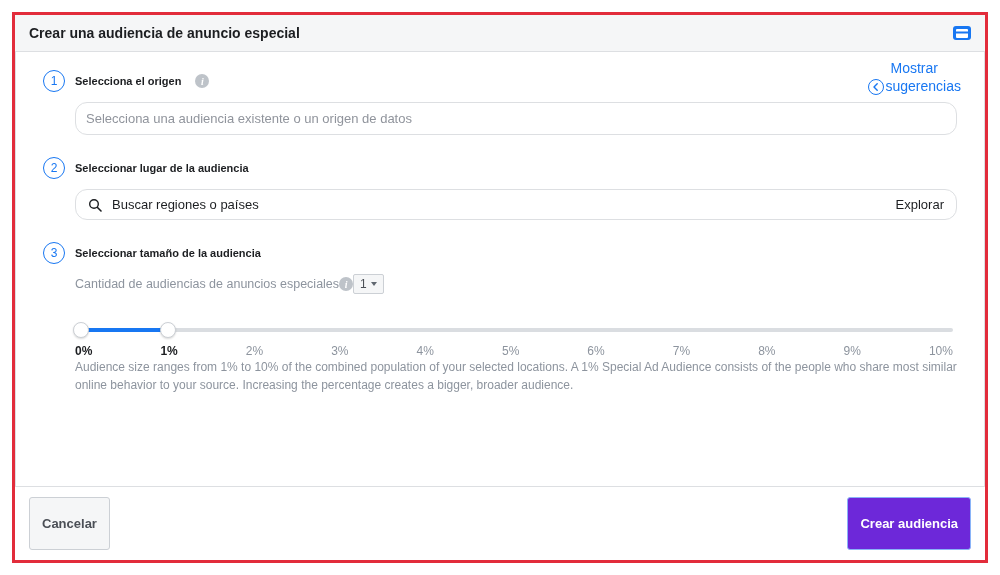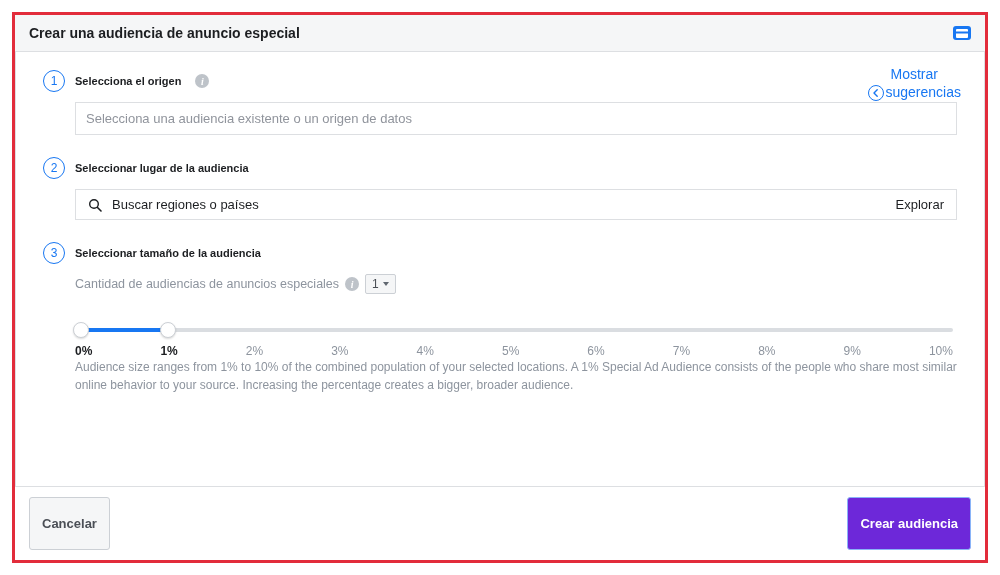--- a/index.html
+++ b/index.html
@@ -45,21 +45,21 @@
   }
   .header-icon svg { display: block; }
   .body {
     flex: 1 1 auto;
     padding: 18px 28px 6px 28px;
     position: relative;
     overflow: hidden;
   }
   .suggest {
     position: absolute;
-    top: 14px;
+    top: 8px;
     right: 24px;
     color: #1877f2;
     font-size: 14px;
     text-align: center;
     line-height: 1.25;
     cursor: pointer;
   }
   .suggest .row2 { display: flex; align-items: flex-end; justify-content: center; gap: 2px; }
   .suggest .chev {
     width: 16px; height: 16px; border: 1.3px solid #1877f2; border-radius: 50%;
@@ -84,35 +84,35 @@
     width: 14px; height: 14px; border-radius: 50%;
     background: #bec3c9; color: #fff;
     display: inline-flex; align-items: center; justify-content: center;
     font-size: 10px; font-weight: 700; font-family: Georgia, serif;
     font-style: italic;
     margin-left: 4px;
   }
   .step-body { margin-left: 32px; margin-top: 10px; }
   .textbox, .searchbox {
     border: 1px solid #dddfe2;
-    border-radius: 0;
+    border-radius: 12px;
     padding: 8px 10px;
     width: 100%;
     color: #90949c;
     font-size: 13px;
     background: #fff;
   }
   .searchbox {
     display: flex; align-items: center; gap: 10px;
     padding: 7px 12px;
   }
   .searchbox .mag svg { display: block; }
   .searchbox .ph { flex: 1; color: #1c1e21; }
   .searchbox .explore { color: #1c1e21; cursor: pointer; }
-  .qty-line { color: #8d949e; font-size: 12.5px; display: flex; align-items: center; gap: 6px; }
+  .qty-line { color: #8d949e; font-size: 12.5px; display: flex; align-items: center; gap: 0; }
   .dd {
     border: 1px solid #ccd0d5;
     background: #f5f6f7;
     padding: 2px 6px;
     border-radius: 2px;
     font-size: 12px;
     color: #4b4f56;
     display: inline-flex; align-items: center; gap: 4px;
     cursor: pointer;
   }

